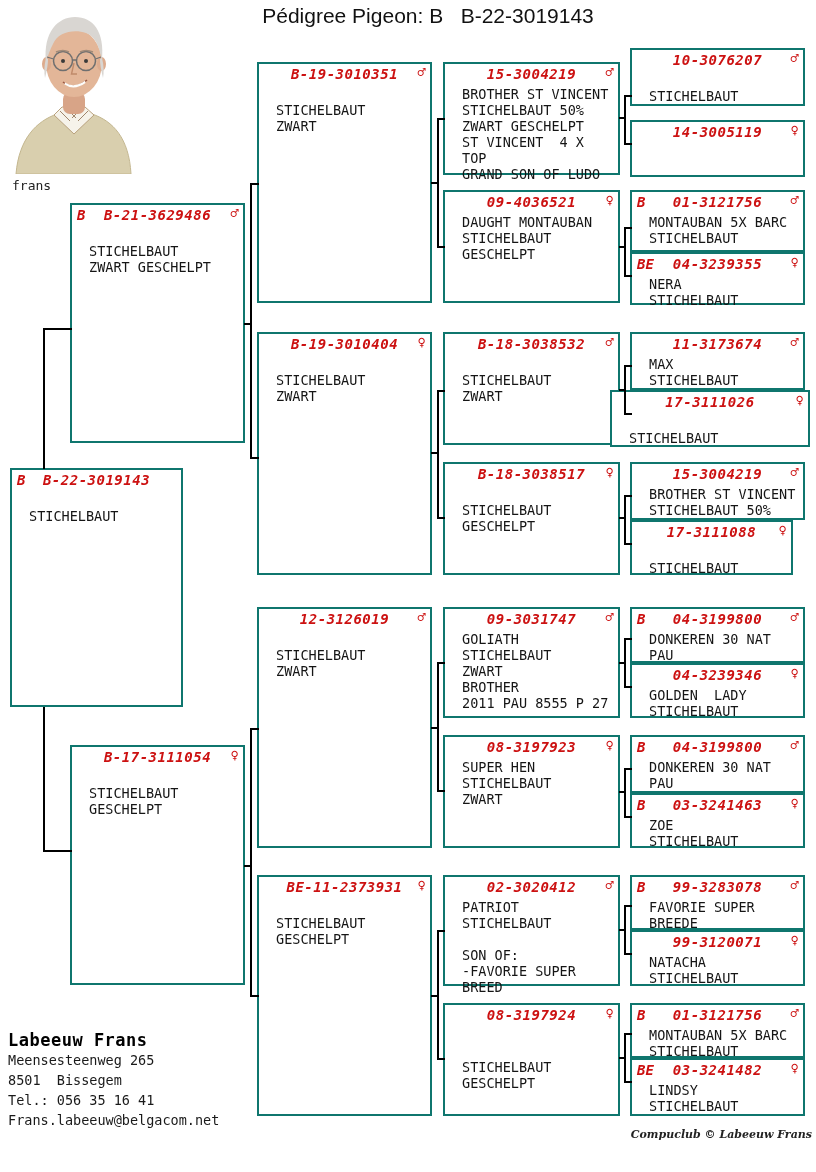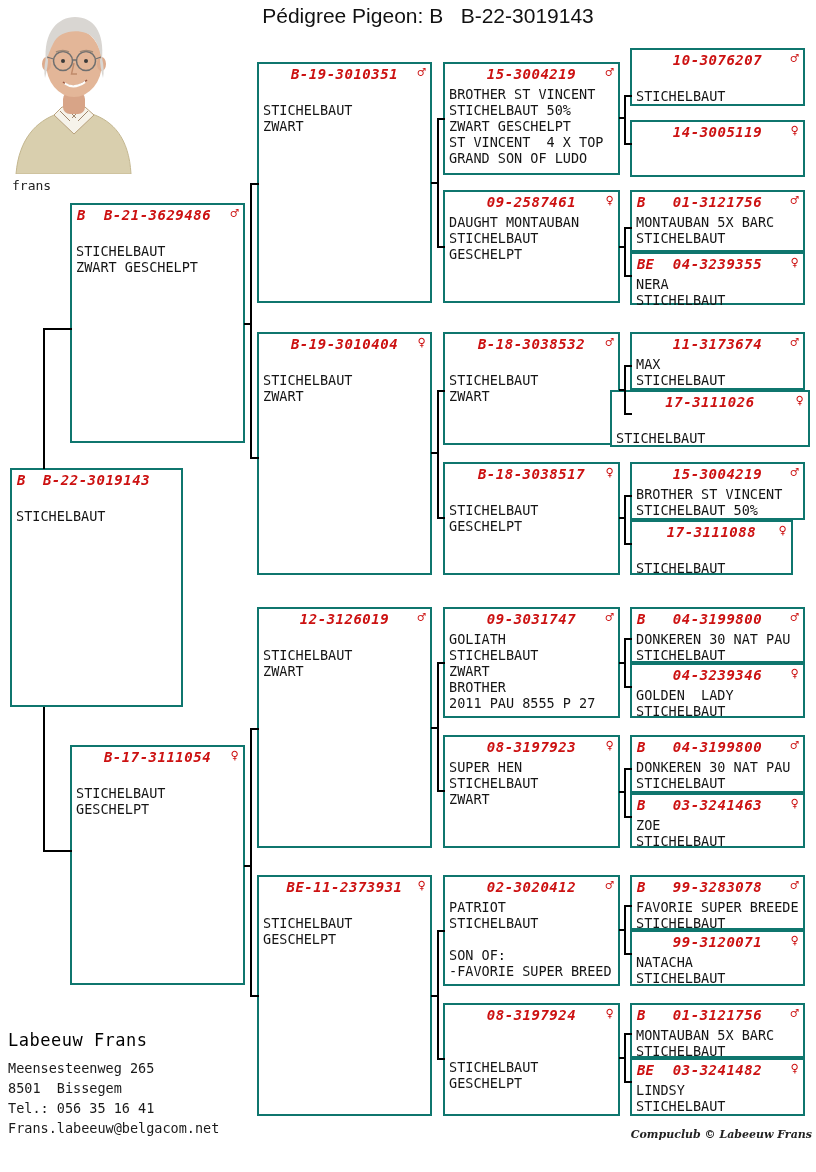--- a/index.html
+++ b/index.html
@@ -24,30 +24,30 @@
   .ring{
     display:block;text-align:center;
     font-weight:bold;font-style:italic;font-size:14px;letter-spacing:.5px;color:#cc1111;
   }
   .sex{
     position:absolute;right:4px;top:1px;font-size:14px;line-height:15px;
     color:#cc1111;font-weight:bold;
   }
   .body{
     padding:3px 4px 0 4px;font-size:13.5px;line-height:16px;
-    white-space:pre-wrap;color:#151515;
+    white-space:pre-wrap;color:#151515;margin-left:13px;
   }
   .line{position:absolute;background:#000;}
   #photo-wrap{position:absolute;left:10px;top:8px;width:127px;height:166px;}
   #photo-caption{
     position:absolute;left:12px;top:178px;font-size:13px;color:#222;
   }
   #contact{position:absolute;left:8px;top:1030px;}
   #contact-name{
-    font-weight:normal;font-size:17px;letter-spacing:.5px;color:#000;margin-bottom:8px;
+    font-weight:bold;font-size:17px;letter-spacing:.5px;color:#000;margin-bottom:0;
   }
   .contact-line{font-size:13.5px;line-height:20px;white-space:pre-wrap;color:#1a1a1a;}
   #credit{
     position:absolute;right:4px;top:1128px;
     font-family:"DejaVu Serif","Liberation Serif",serif;
     font-weight:bold;font-style:italic;font-size:11px;color:#222;white-space:pre;
   }
 </style>
 </head>
 <body>
@@ -164,21 +164,21 @@
     </div>
     <div class="body">BROTHER ST VINCENT
 STICHELBAUT 50%
 ZWART GESCHELPT
 ST VINCENT  4 X TOP
 GRAND SON OF LUDO</div>
   </div>
       <div class="box" style="left: 443px; top: 190px; width: 177px; height: 113px;">
     <div class="hdr">
 
-      <span class="ring">09-2587461</span>
+      <span class="ring">09-4036521</span>
       <span class="sex">♀</span>
     </div>
     <div class="body">DAUGHT MONTAUBAN
 STICHELBAUT
 GESCHELPT</div>
   </div>
       <div class="box" style="left: 443px; top: 332px; width: 177px; height: 113px;">
     <div class="hdr">
 
       <span class="ring">B-18-3038532</span>

